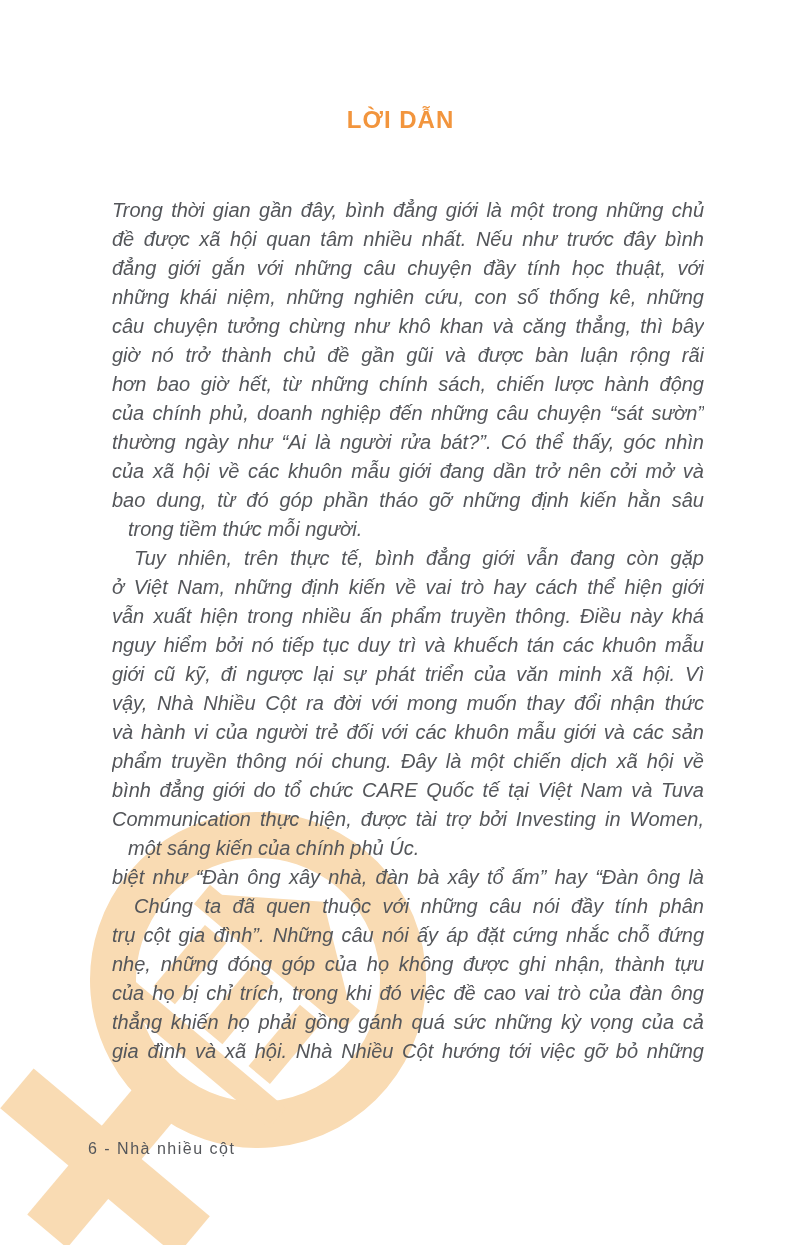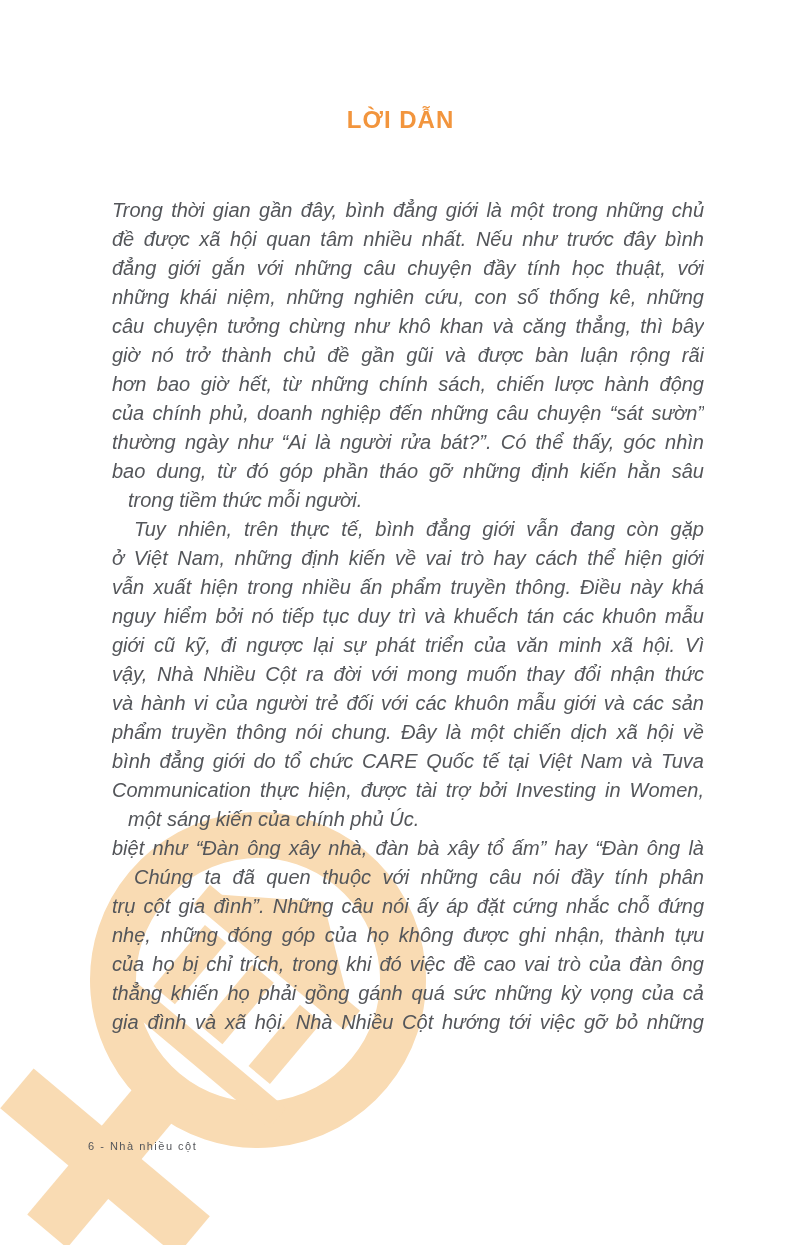--- a/index.html
+++ b/index.html
@@ -39,21 +39,21 @@
     text-align:justify;
     text-align-last:justify;
     overflow:hidden;
     white-space:nowrap; 
     white-space:normal;
   }
   .line.indent{padding-left:22px;}
   .line.para-end{text-align-last:left;margin-left:16px;}
   .footer{
     position:absolute;left:88px;top:1140px;
-    font-size:11px;letter-spacing:1.5px;
+    font-size:16px;letter-spacing:1.5px;
     color:var(--ink);
   }
 </style>
 </head>
 <body>
 
 <div class="page">
 
   <svg class="watermark" viewBox="0 0 801 1245" xmlns="http://www.w3.org/2000/svg" aria-hidden="true">
     <g transform="translate(258,980) rotate(40)" fill="#F9DBB3">
@@ -80,20 +80,21 @@
 
       <div class="line">Trong thời gian gần đây, bình đẳng giới là một trong những chủ</div>
       <div class="line">đề được xã hội quan tâm nhiều nhất. Nếu như trước đây bình</div>
       <div class="line">đẳng giới gắn với những câu chuyện đầy tính học thuật, với</div>
       <div class="line">những khái niệm, những nghiên cứu, con số thống kê, những</div>
       <div class="line">câu chuyện tưởng chừng như khô khan và căng thẳng, thì bây</div>
       <div class="line">giờ nó trở thành chủ đề gần gũi và được bàn luận rộng rãi</div>
       <div class="line">hơn bao giờ hết, từ những chính sách, chiến lược hành động</div>
       <div class="line">của chính phủ, doanh nghiệp đến những câu chuyện “sát sườn”</div>
       <div class="line">thường ngày như “Ai là người rửa bát?”. Có thể thấy, góc nhìn</div>
+      <div class="line">của xã hội về các khuôn mẫu giới đang dần trở nên cởi mở và</div>
       <div class="line">bao dung, từ đó góp phần tháo gỡ những định kiến hằn sâu</div>
       <div class="line para-end">trong tiềm thức mỗi người.</div>
 
       <div class="line indent">Tuy nhiên, trên thực tế, bình đẳng giới vẫn đang còn gặp</div>
       <div class="line">ở Việt Nam, những định kiến về vai trò hay cách thể hiện giới</div>
       <div class="line">vẫn xuất hiện trong nhiều ấn phẩm truyền thông. Điều này khá</div>
       <div class="line">nguy hiểm bởi nó tiếp tục duy trì và khuếch tán các khuôn mẫu</div>
       <div class="line">giới cũ kỹ, đi ngược lại sự phát triển của văn minh xã hội. Vì</div>
       <div class="line">vậy, Nhà Nhiều Cột ra đời với mong muốn thay đổi nhận thức</div>
       <div class="line">và hành vi của người trẻ đối với các khuôn mẫu giới và các sản</div>

